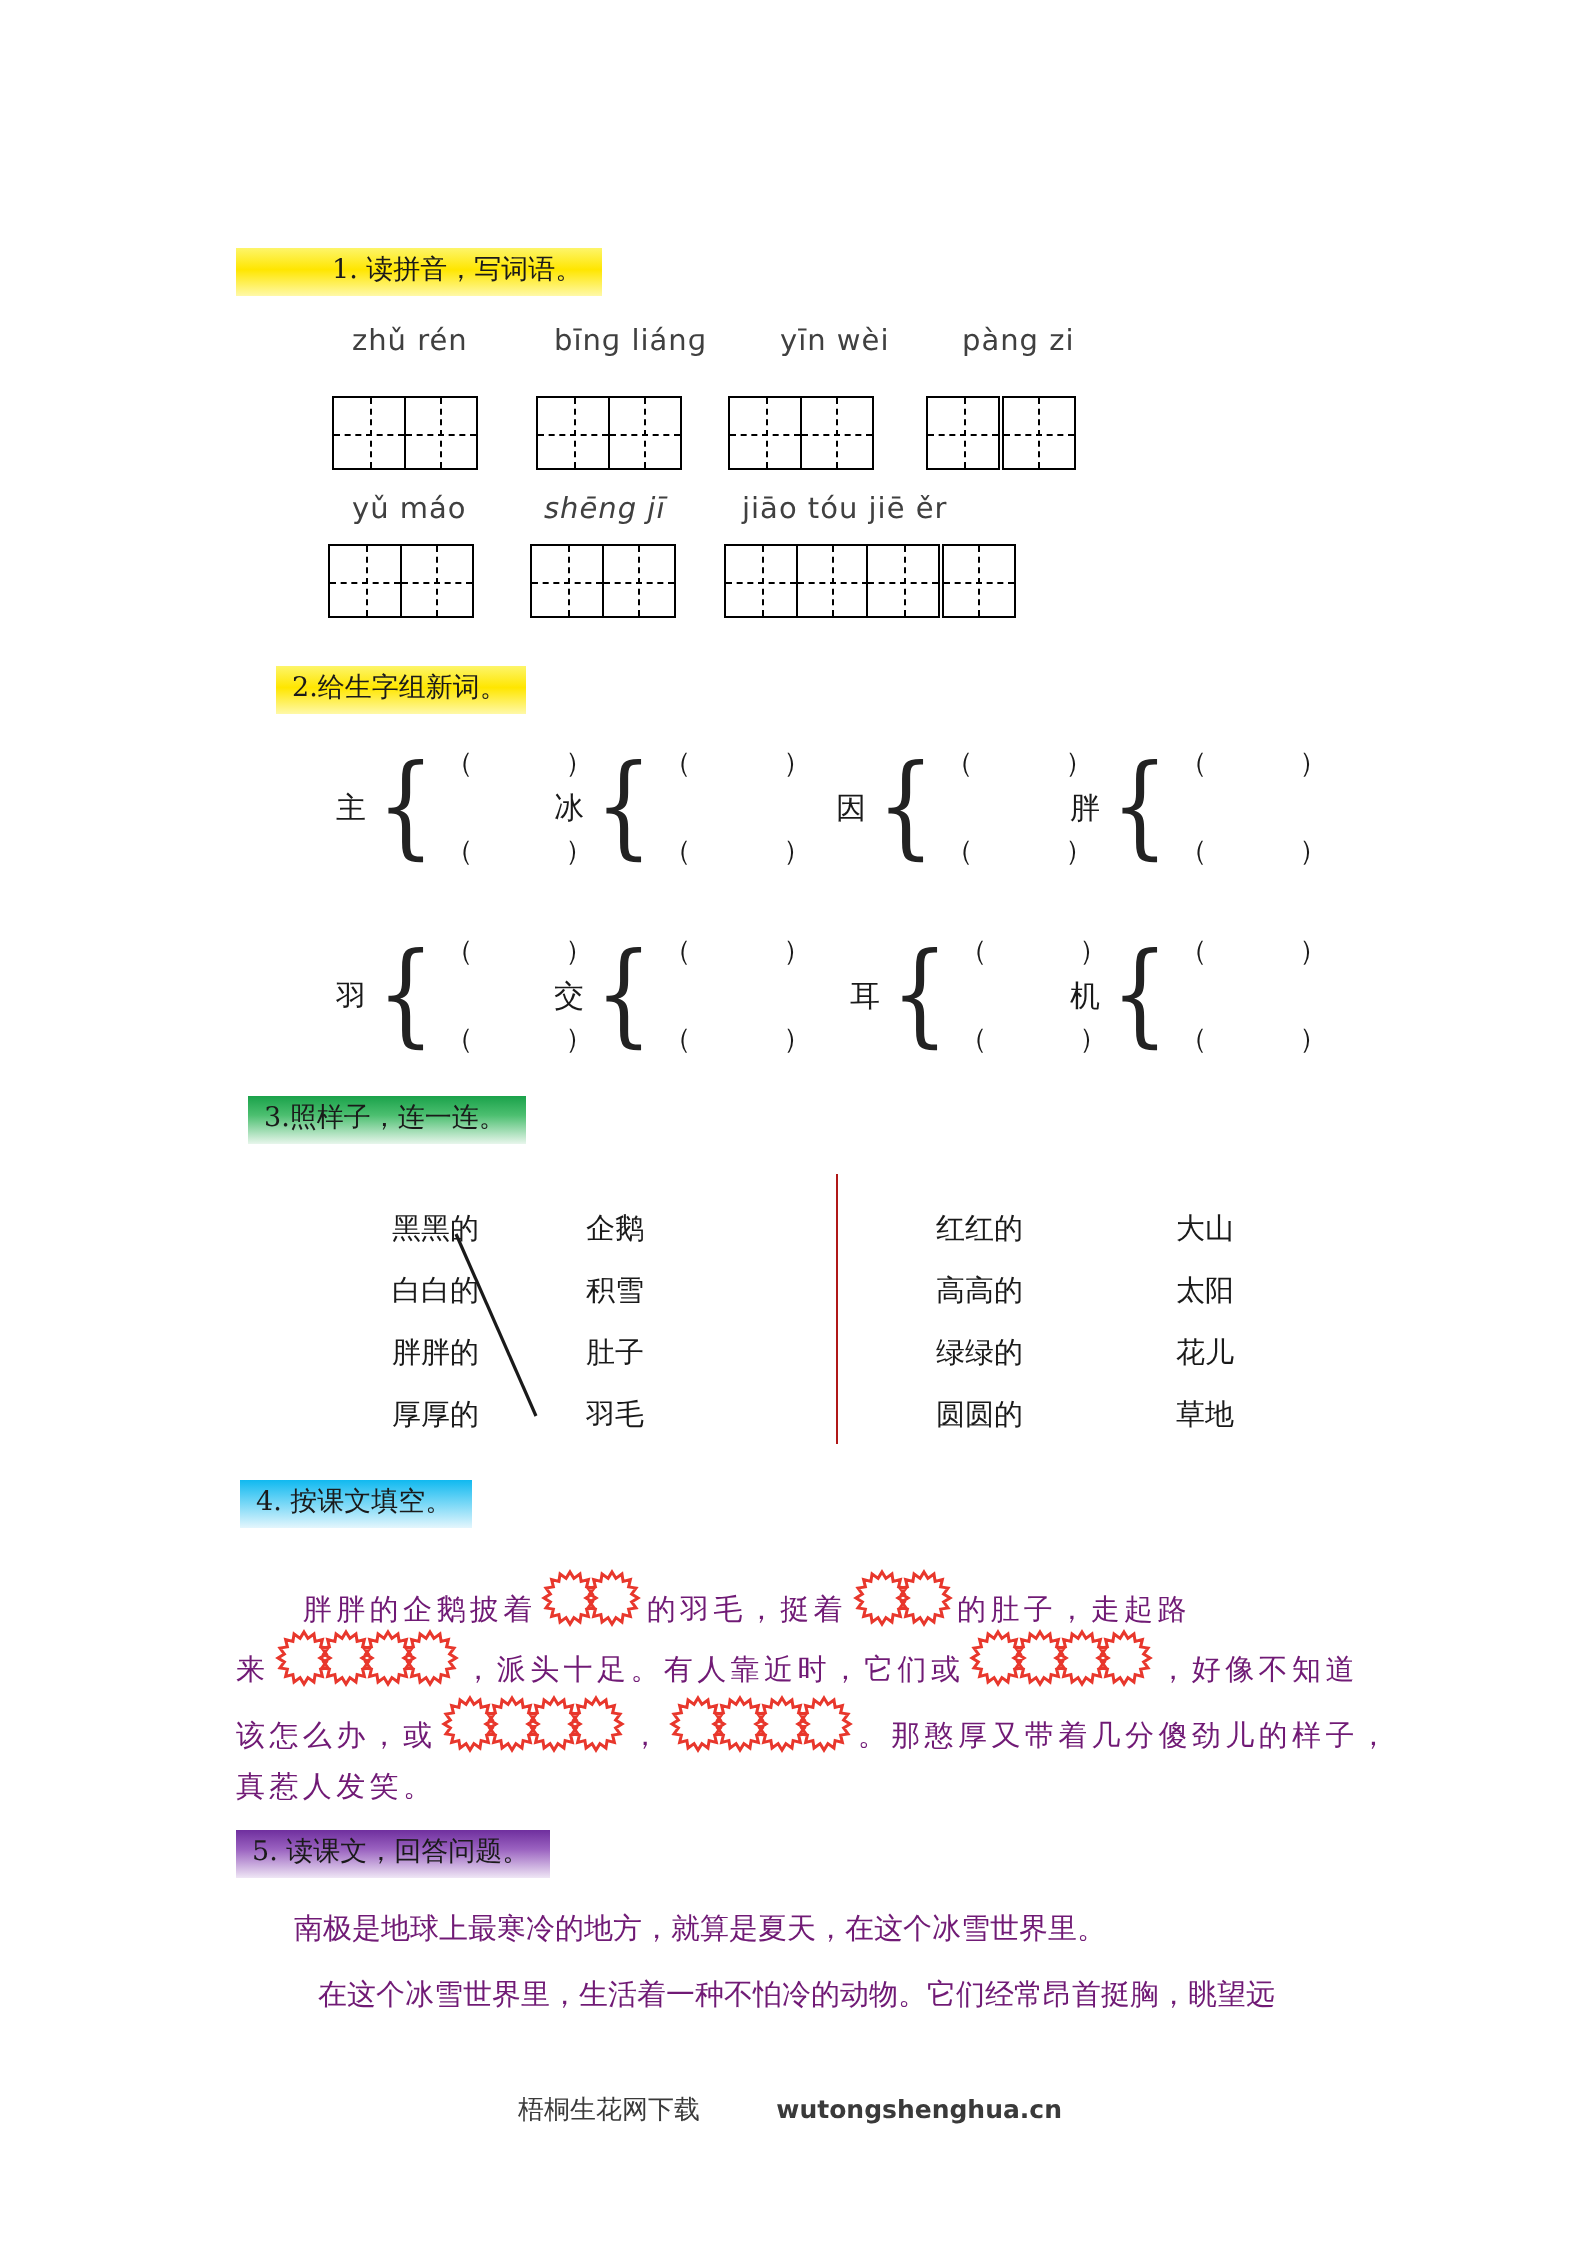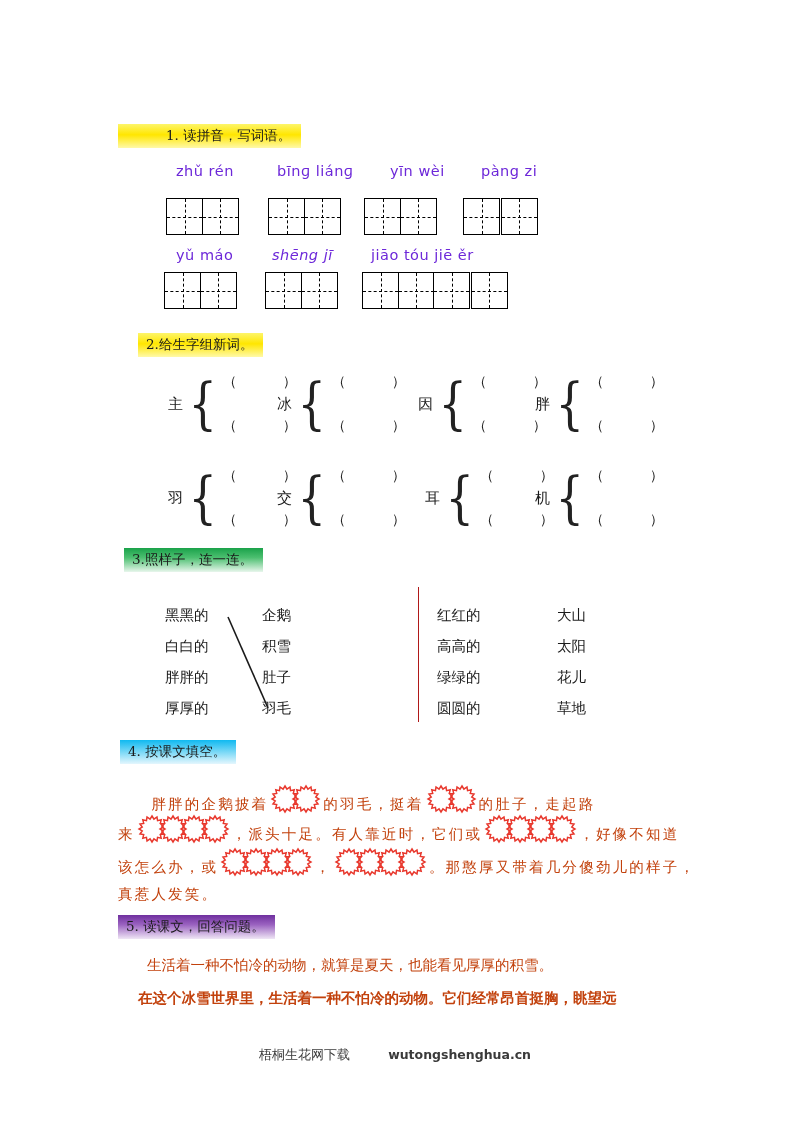--- a/index.html
+++ b/index.html
@@ -48,21 +48,21 @@
   .hl-yellow  { background: linear-gradient(to bottom, #fdf56a 0%, #ffe600 45%, #fff9a8 100%); }
   .hl-green   { background: linear-gradient(to bottom, #1aa24a 0%, #4cbf70 40%, #e8f6ec 100%); }
   .hl-blue    { background: linear-gradient(to bottom, #10b9f0 0%, #6fd5f6 45%, #e4f6fd 100%); }
   .hl-purple  { background: linear-gradient(to bottom, #6f2f9e 0%, #9a62c0 40%, #efe6f5 100%); }
 
   
   .pinyin {
     position: absolute;
     font-size: 14.5px;
     font-family: "DejaVu Sans", "Liberation Sans", sans-serif;
-    color: #6d28d9;
+    color: #404040;
     white-space: nowrap;
     letter-spacing: 0.5px;
   }
 
   
   .grid-group {
     position: absolute;
     display: flex;
   }
   .cell {
@@ -125,38 +125,39 @@
     font-family: "DejaVu Serif", "Liberation Serif", serif;
     color: #1a1a1a;
     letter-spacing: 1px;
   }
   .match-col {
     position: absolute;
     font-size: 14.5px;
     font-family: "DejaVu Serif", "Liberation Serif", serif;
     color: #1a1a1a;
     line-height: 31px;
+    margin-left: 31px;
   }
   .match-col div { white-space: nowrap; }
   .red-divider {
     position: absolute;
     width: 0;
     border-left: 1.6px solid #b01818;
   }
   .match-line {
     position: absolute;
     pointer-events: none;
   }
 
   
   .body-text {
     position: absolute;
     font-size: 14.5px;
     font-family: "DejaVu Serif", "Liberation Serif", serif;
-    color: #c2410c;
+    color: #701a75;
     line-height: 30px;
     white-space: nowrap;
   }
   .body-text.sp { letter-spacing: 2.2px; }
 
   .blank-burst {
     display: inline-block;
     vertical-align: middle;
     position: relative;
     top: -1px;
@@ -363,21 +364,21 @@
             <path d="M17.00,4.00 L18.95,7.19 L21.97,4.99 L22.56,8.69 L26.19,7.81 L25.31,11.44 L29.01,12.03 L26.81,15.05 L30.00,17.00 L26.81,18.95 L29.01,21.97 L25.31,22.56 L26.19,26.19 L22.56,25.31 L21.97,29.01 L18.95,26.81 L17.00,30.00 L15.05,26.81 L12.03,29.01 L11.44,25.31 L7.81,26.19 L8.69,22.56 L4.99,21.97 L7.19,18.95 L4.00,17.00 L7.19,15.05 L4.99,12.03 L8.69,11.44 L7.81,7.81 L11.44,8.69 L12.03,4.99 L15.05,7.19 Z" fill="none" stroke="#e8372c" stroke-width="1.5"></path>
             <path d="M38.00,4.00 L39.95,7.19 L42.97,4.99 L43.56,8.69 L47.19,7.81 L46.31,11.44 L50.01,12.03 L47.81,15.05 L51.00,17.00 L47.81,18.95 L50.01,21.97 L46.31,22.56 L47.19,26.19 L43.56,25.31 L42.97,29.01 L39.95,26.81 L38.00,30.00 L36.05,26.81 L33.03,29.01 L32.44,25.31 L28.81,26.19 L29.69,22.56 L25.99,21.97 L28.19,18.95 L25.00,17.00 L28.19,15.05 L25.99,12.03 L29.69,11.44 L28.81,7.81 L32.44,8.69 L33.03,4.99 L36.05,7.19 Z" fill="none" stroke="#e8372c" stroke-width="1.5"></path>
             <path d="M59.00,4.00 L60.95,7.19 L63.97,4.99 L64.56,8.69 L68.19,7.81 L67.31,11.44 L71.01,12.03 L68.81,15.05 L72.00,17.00 L68.81,18.95 L71.01,21.97 L67.31,22.56 L68.19,26.19 L64.56,25.31 L63.97,29.01 L60.95,26.81 L59.00,30.00 L57.05,26.81 L54.03,29.01 L53.44,25.31 L49.81,26.19 L50.69,22.56 L46.99,21.97 L49.19,18.95 L46.00,17.00 L49.19,15.05 L46.99,12.03 L50.69,11.44 L49.81,7.81 L53.44,8.69 L54.03,4.99 L57.05,7.19 Z" fill="none" stroke="#e8372c" stroke-width="1.5"></path>
             <path d="M80.00,4.00 L81.95,7.19 L84.97,4.99 L85.56,8.69 L89.19,7.81 L88.31,11.44 L92.01,12.03 L89.81,15.05 L93.00,17.00 L89.81,18.95 L92.01,21.97 L88.31,22.56 L89.19,26.19 L85.56,25.31 L84.97,29.01 L81.95,26.81 L80.00,30.00 L78.05,26.81 L75.03,29.01 L74.44,25.31 L70.81,26.19 L71.69,22.56 L67.99,21.97 L70.19,18.95 L67.00,17.00 L70.19,15.05 L67.99,12.03 L71.69,11.44 L70.81,7.81 L74.44,8.69 L75.03,4.99 L78.05,7.19 Z" fill="none" stroke="#e8372c" stroke-width="1.5"></path>
           </svg></span><span>。那憨厚又带着几分傻劲儿的样子，</span></div>
       <div class="body-text sp" style="top: 879px; left: 118px;"><span>真惹人发笑。</span></div>
     </div>
 
   <div class="sec-head hl-purple" style="top:915px; left:118px;">5. 读课文，回答问题。</div>
 
-  <div class="body-text" style="top:950px; left:118px;">　　生活着一种不怕冷的动物，就算是夏天，也能看见厚厚的积雪。</div>
-  <div class="body-text" style="top:983px; left:109px;font-weight:bold;">　　在这个冰雪世界里，生活着一种不怕冷的动物。它们经常昂首挺胸，眺望远</div>
+  <div class="body-text" style="top:950px; left:118px;">　　南极是地球上最寒冷的地方，就算是夏天，在这个冰雪世界里。</div>
+  <div class="body-text" style="top:983px; left:130px;">　　在这个冰雪世界里，生活着一种不怕冷的动物。它们经常昂首挺胸，眺望远</div>
 
   <div class="footer">
     <span class="cn">梧桐生花网下载</span>
     <span class="url">wutongshenghua.cn</span>
   </div>
 
 </div>
 
 </body></html>

